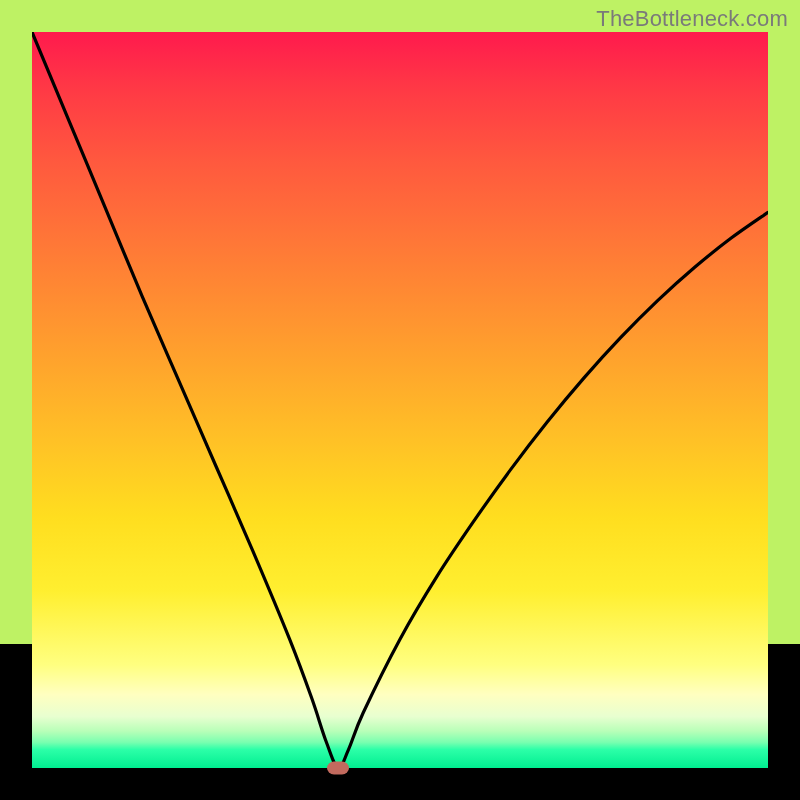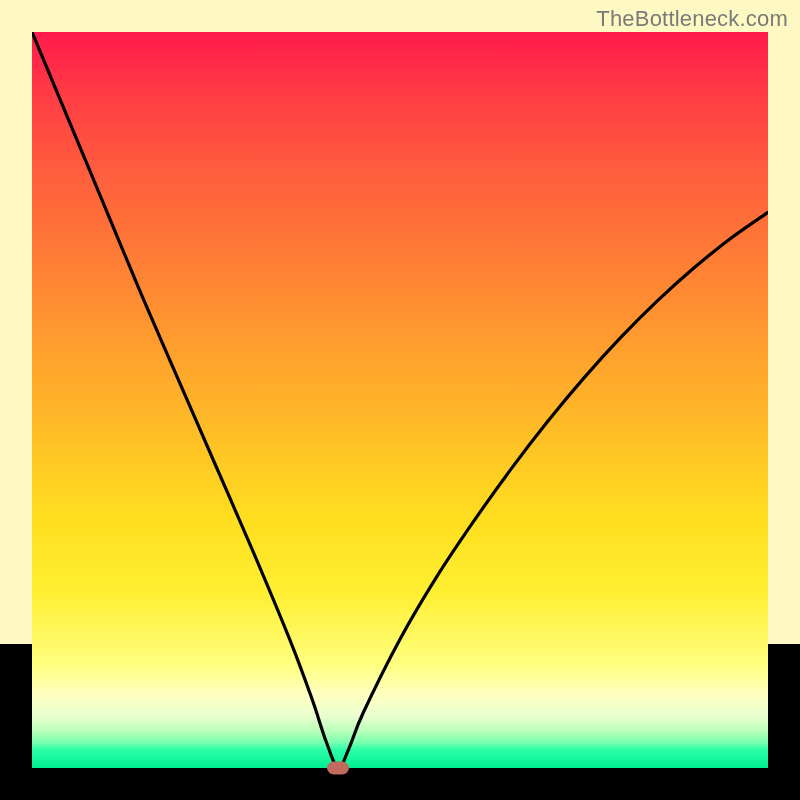--- a/index.html
+++ b/index.html
@@ -10,21 +10,21 @@
     background: #000;
     overflow: hidden;
     font-family: Arial, Helvetica, sans-serif;
   }
   .frame {
     position: absolute;
     left: 0;
     top: 0;
     width: 800px;
     height: 644px;
-    background: #fef9c3;
+    background: #bef264;
     text-align: right;
   }
   .plot {
     position: absolute;
     left: 32px;
     top: 32px;
     width: 736px;
     height: 736px;
     background: linear-gradient(to bottom,
       #ff1a4d 0%,

